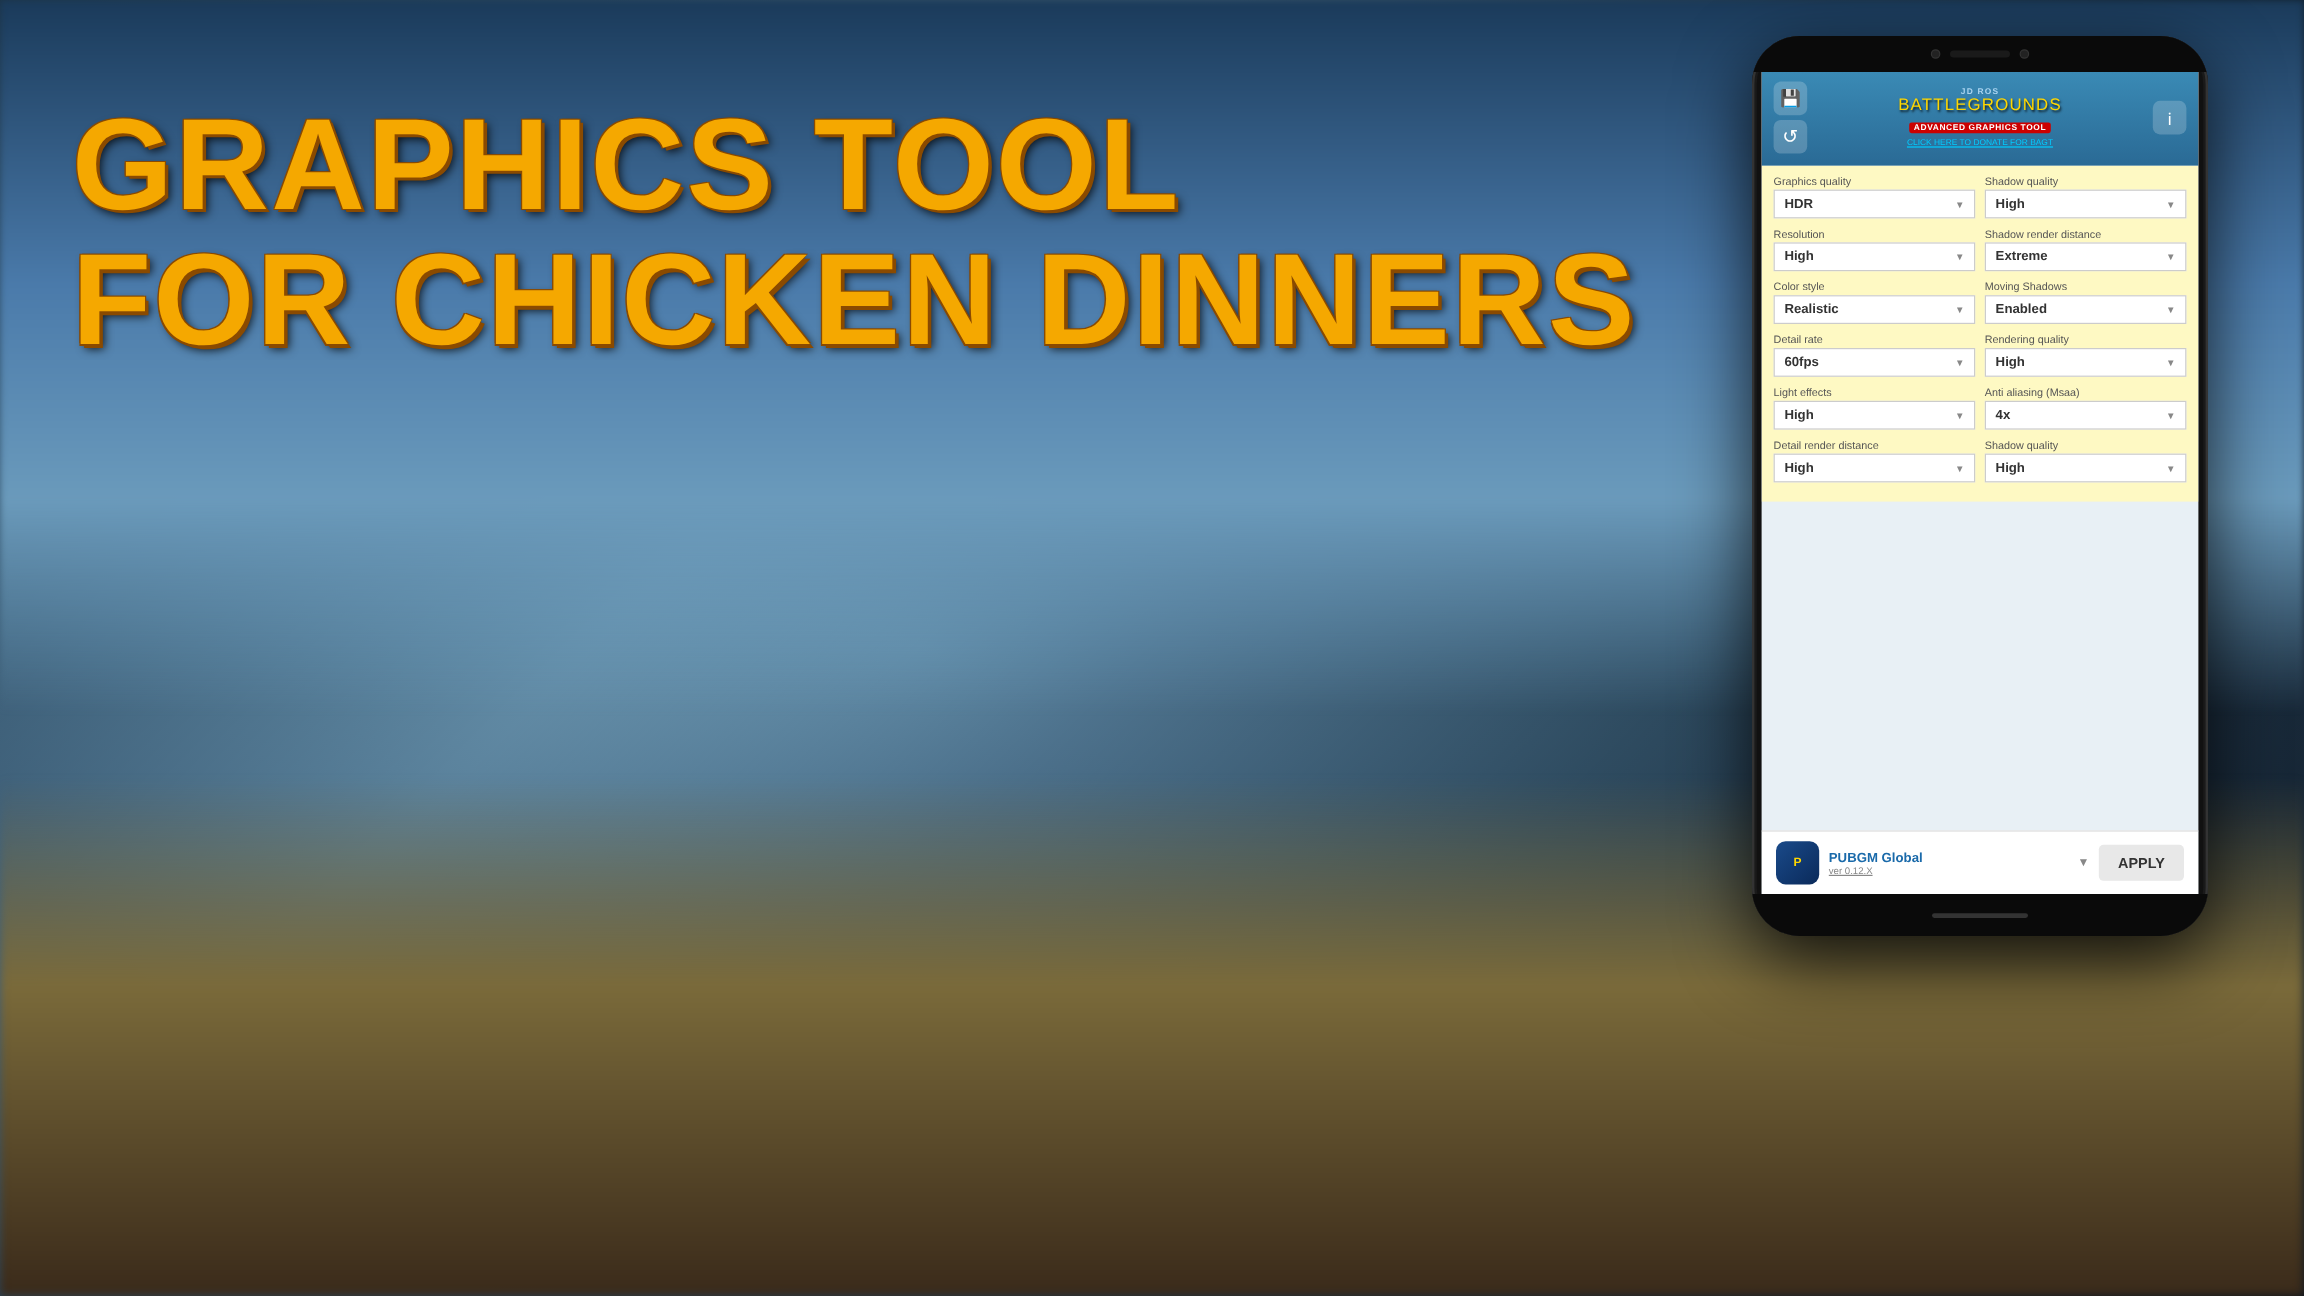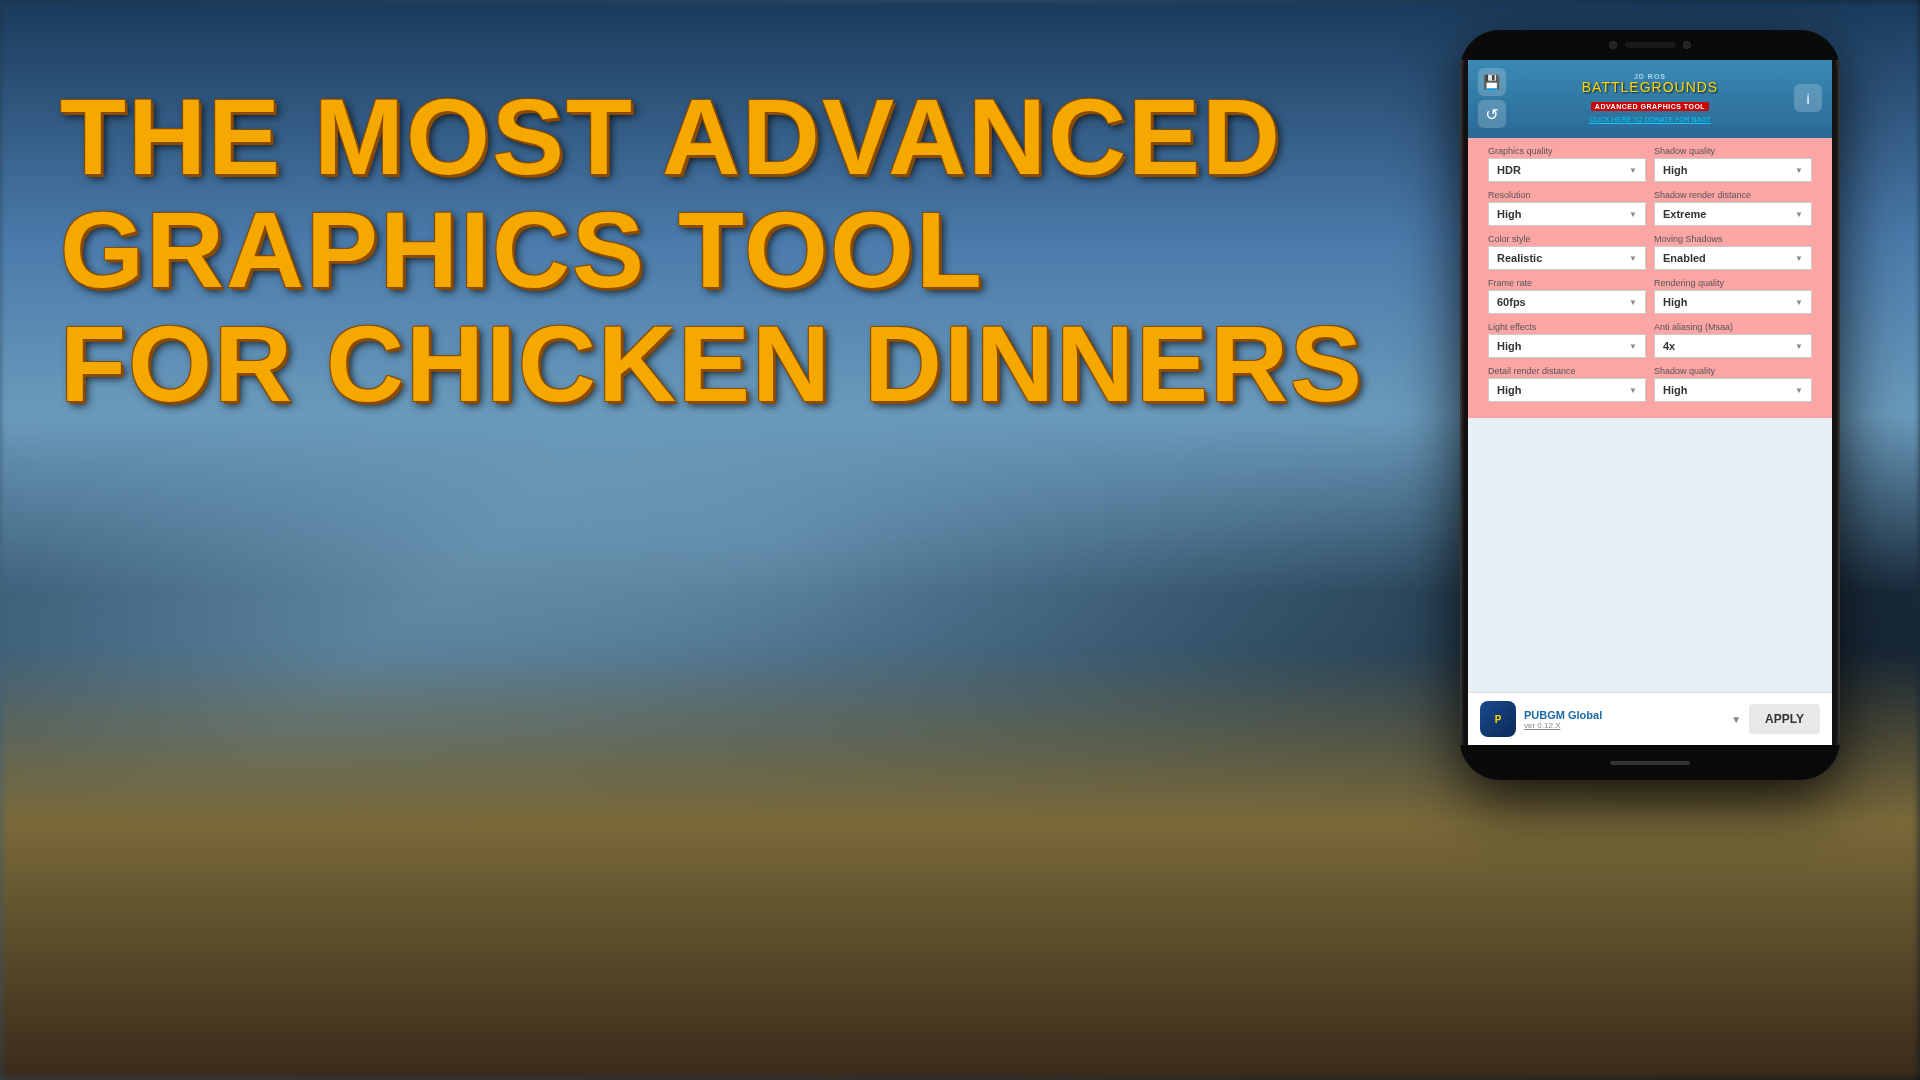--- a/index.html
+++ b/index.html
@@ -249,22 +249,22 @@
     .donate-btn {
       color: #00ccff;
       font-size: 7px;
       text-decoration: underline;
       margin-top: 3px;
       display: block;
     }
 
     
     .settings-area {
-      background: #fca5a5;
-      padding: 8px 20px;
+      background: #fef9c3;
+      padding: 8px 10px;
       flex: 1;
     }
 
     .settings-row {
       display: grid;
       grid-template-columns: 1fr 1fr;
       gap: 8px;
       margin-bottom: 8px;
     }
 
@@ -367,21 +367,20 @@
 <body>
 
 <div class="bg-layer"></div>
 <div class="bg-overlay"></div>
 <div class="bg-scene">
   <div class="bg-sky"></div>
   <div class="bg-ground"></div>
 </div>
 
 <div class="hero-text">
-  <span class="hero-text-line line1">THE MOST ADVANCED</span>
   <span class="hero-text-line line2">GRAPHICS TOOL</span>
   <span class="hero-text-line line3">FOR CHICKEN DINNERS</span>
 </div>
 
 <div class="phone-container">
   <div class="phone-body">
 
     <div class="phone-top-bar">
       <div class="phone-camera"></div>
       <div class="phone-speaker"></div>
@@ -460,21 +459,21 @@
             <span class="setting-label">Moving Shadows</span>
             <div class="setting-dropdown">
               <span>Enabled</span>
               <span class="dropdown-arrow">▼</span>
             </div>
           </div>
         </div>
 
         <div class="settings-row">
           <div class="setting-item">
-            <span class="setting-label">Frame rate</span>
+            <span class="setting-label">Detail rate</span>
             <div class="setting-dropdown">
               <span>60fps</span>
               <span class="dropdown-arrow">▼</span>
             </div>
           </div>
           <div class="setting-item">
             <span class="setting-label">Rendering quality</span>
             <div class="setting-dropdown">
               <span>High</span>
               <span class="dropdown-arrow">▼</span>

